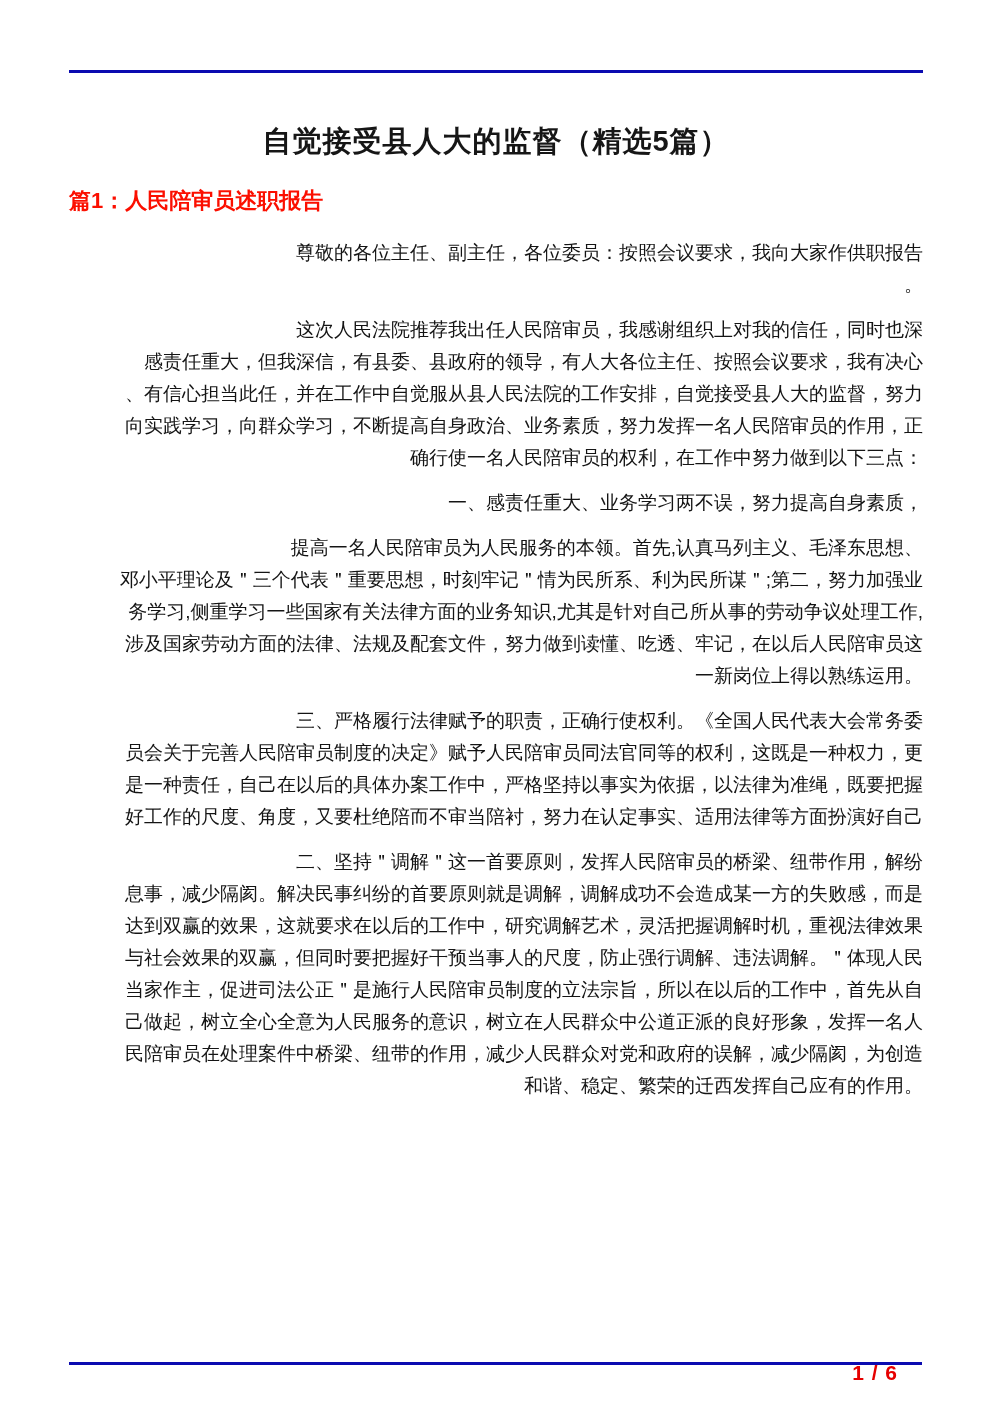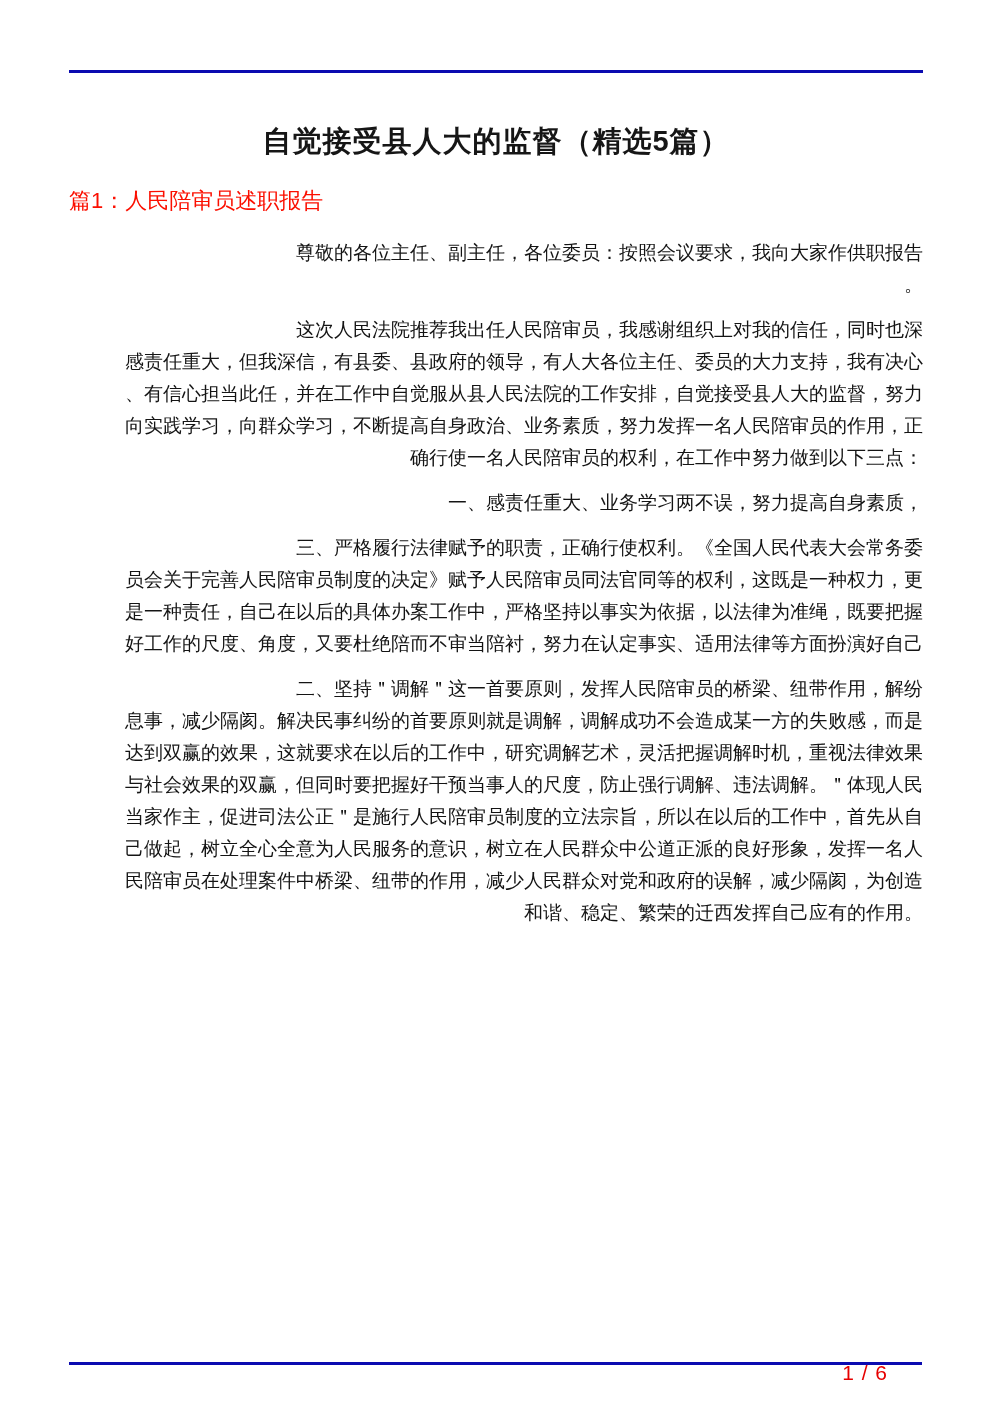--- a/index.html
+++ b/index.html
@@ -35,21 +35,21 @@
     line-height: 36px;
     font-weight: 700;
     text-align: center;
     color: #161616;
     letter-spacing: 1px;
   }
   .section-heading {
     margin: 28px 0 0 0;
     font-size: 22px;
     line-height: 28px;
-    font-weight: 400;
+    font-weight: 700;
     color: #fb0f00;
     text-align: left;
   }
   .body-text {
     margin-top: 22px;
   }
   .para {
     margin: 13px 0 0 0;
     font-size: 19px;
     line-height: 32px;
@@ -59,47 +59,52 @@
   }
   .rule-bottom {
     position: absolute;
     left: 69px;
     width: 853px;
     top: 1354px;
   }
   .page-number {
     position: absolute;
     top: 1360px;
-    right: 104px;
+    right: 94px;
     font-size: 21px;
     line-height: 26px;
     color: #e60000;
-    font-weight: 400;
+    font-weight: 700;
     letter-spacing: 1px;
   }
 </style>
 </head>
 <body>
 
 <div class="content">
   <hr class="rule rule-top">
 
   <h1 class="doc-title">自觉接受县人大的监督（精选5篇）</h1>
 
   <h2 class="section-heading">篇1：人民陪审员述职报告</h2>
 
   <div class="body-text">
     <p class="para">　　尊敬的各位主任、副主任，各位委员：按照会议要求，我向大家作供职报告
 。</p>
     <p class="para">　　这次人民法院推荐我出任人民陪审员，我感谢组织上对我的信任，同时也深
-感责任重大，但我深信，有县委、县政府的领导，有人大各位主任、委员的大力支持，我有决心
+感责任重大，但我深信，有县委、县政府的领导，有人大各位主任、按照会议要求，我有决心
 、有信心担当此任，并在工作中自觉服从县人民法院的工作安排，自觉接受县人大的监督，努力
 向实践学习，向群众学习，不断提高自身政治、业务素质，努力发挥一名人民陪审员的作用，正
 确行使一名人民陪审员的权利，在工作中努力做到以下三点：</p>
     <p class="para">　　一、感责任重大、业务学习两不误，努力提高自身素质，</p>
+    <p class="para">　　提高一名人民陪审员为人民服务的本领。首先,认真马列主义、毛泽东思想、
+邓小平理论及＂三个代表＂重要思想，时刻牢记＂情为民所系、利为民所谋＂;第二，努力加强业
+务学习,侧重学习一些国家有关法律方面的业务知识,尤其是针对自己所从事的劳动争议处理工作,
+涉及国家劳动方面的法律、法规及配套文件，努力做到读懂、吃透、牢记，在以后人民陪审员这
+一新岗位上得以熟练运用。</p>
     <p class="para">　　三、严格履行法律赋予的职责，正确行使权利。《全国人民代表大会常务委
 员会关于完善人民陪审员制度的决定》赋予人民陪审员同法官同等的权利，这既是一种权力，更
 是一种责任，自己在以后的具体办案工作中，严格坚持以事实为依据，以法律为准绳，既要把握
 好工作的尺度、角度，又要杜绝陪而不审当陪衬，努力在认定事实、适用法律等方面扮演好自己</p>
     <p class="para">　　二、坚持＂调解＂这一首要原则，发挥人民陪审员的桥梁、纽带作用，解纷
 息事，减少隔阂。解决民事纠纷的首要原则就是调解，调解成功不会造成某一方的失败感，而是
 达到双赢的效果，这就要求在以后的工作中，研究调解艺术，灵活把握调解时机，重视法律效果
 与社会效果的双赢，但同时要把握好干预当事人的尺度，防止强行调解、违法调解。＂体现人民
 当家作主，促进司法公正＂是施行人民陪审员制度的立法宗旨，所以在以后的工作中，首先从自
 己做起，树立全心全意为人民服务的意识，树立在人民群众中公道正派的良好形象，发挥一名人

